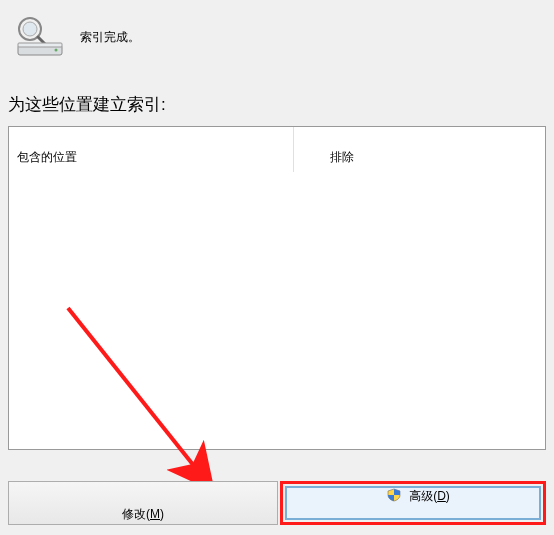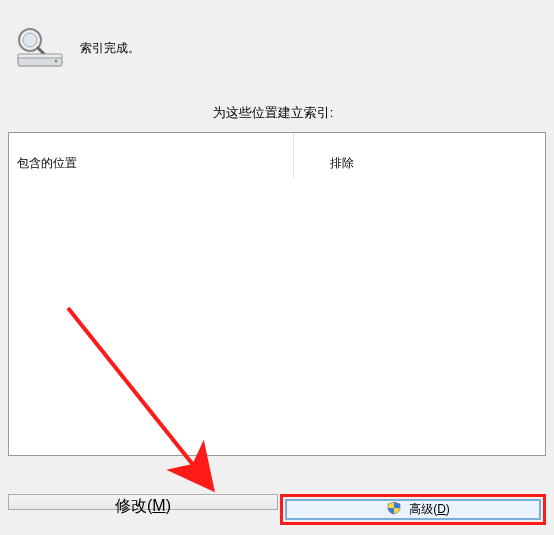--- a/index.html
+++ b/index.html
@@ -1,34 +1,34 @@
 <!DOCTYPE html>
 <html><head>
 <meta charset="utf-8">
 <style>
   html,body{margin:0;padding:0;font-family:"Microsoft YaHei","Segoe UI",Tahoma,sans-serif;font-size:12px;background:#f0f0f0;color:#000;}
   .window{width:554px;height:535px;background:#f0f0f0;position:relative;box-sizing:border-box;}
-  .status-row{display:flex;align-items:center;padding:28px 12px 8px 12px;gap:12px;}
+  .status-row{display:flex;align-items:center;padding:17px 12px 8px 12px;gap:12px;}
   .drive-icon svg{display:block;}
   .status-text{font-size:12px;color:#000;}
-  .section-label{padding:28px 16px 6px 8px;font-size:13px;text-align:center;}
+  .section-label{padding:28px 16px 6px 8px;font-size:17px;}
   .listbox{margin:4px 8px 0 8px;border:1px solid #999;background:#fff;height:324px;box-sizing:border-box;position:relative;}
   .listbox-header{display:flex;border-bottom:1px solid transparent;}
   .listbox-header .col{padding:22px 8px 6px 8px;font-size:12px;}
   .col-left{width:50%;border-right:1px solid #e0e0e0;}
   .col-right{flex:1;margin-left:28px;}
   .listbox-body{position:relative;}
   .row{display:flex;}
   .row .cell{padding:2px 8px 2px 6px;font-size:12px;display:flex;align-items:center;gap:4px;line-height:18px;}
   .cell.left{width:50%;box-sizing:border-box;}
   .cell.right{flex:1;}
   .folder-icon{width:14px;height:12px;display:inline-block;}
   .folder-icon svg{display:block;}
   .button-bar{position:absolute;left:0;right:0;bottom:10px;display:flex;gap:2px;padding:0 8px;}
-  .btn{flex:1;height:16px;border:1px solid #adadad;background:linear-gradient(#f5f5f5,#e8e8e8);font-size:16px;display:flex;align-items:flex-start;justify-content:center;gap:4px;cursor:pointer;box-sizing:border-box;}
+  .btn{flex:1;height:44px;border:1px solid #adadad;background:linear-gradient(#f5f5f5,#e8e8e8);font-size:12px;display:flex;align-items:flex-end;justify-content:center;gap:4px;cursor:pointer;box-sizing:border-box;}
   .highlight-outer{border:3px solid #ff1a1a;padding:2px;box-sizing:border-box;flex:1;display:flex;}
   .highlight-inner{border:2px solid #7aaed6;flex:1;display:flex;align-items:flex-start;justify-content:center;gap:8px;background:#eaf3fb;padding-left:11px;}
   .shield{width:14px;height:14px;display:inline-block;}
   .shield svg{display:block;}
   .arrow{position:absolute;pointer-events:none;}
   .underline{text-decoration:underline;}
 </style>
 </head>
 <body>
 

